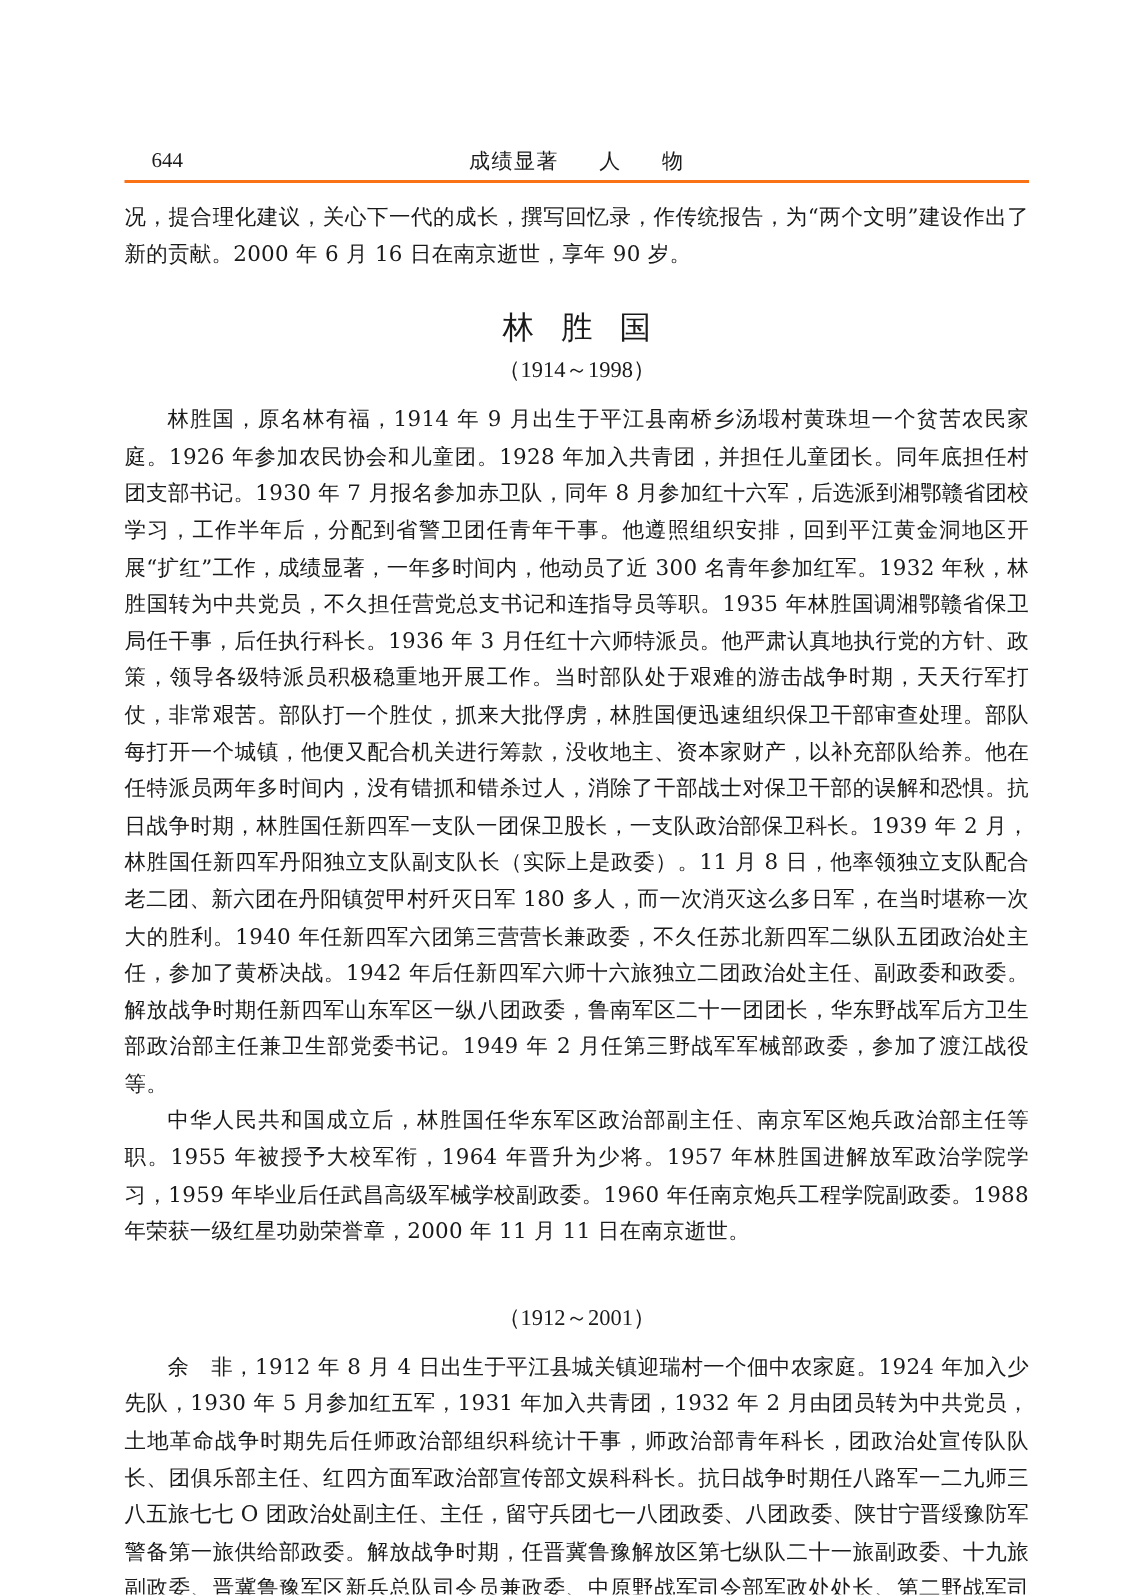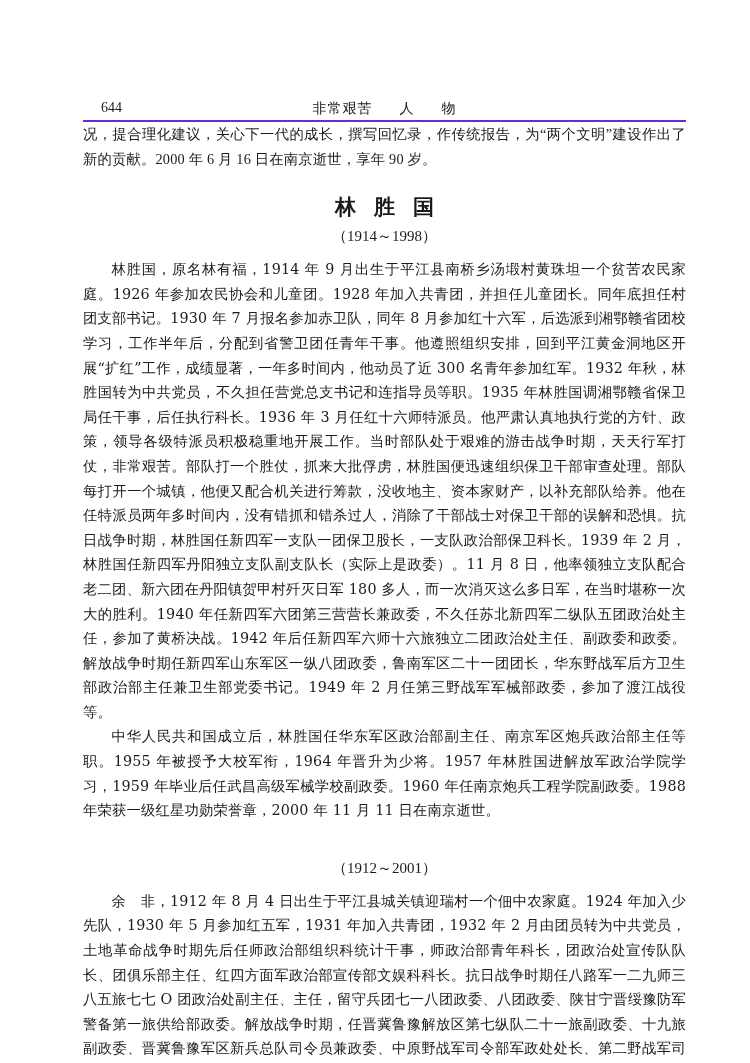--- a/index.html
+++ b/index.html
@@ -17,21 +17,21 @@
     }
     .page {
       position: absolute;
       left: 83px;
       top: 98px;
       width: 603px;
     }
     .running-header {
       position: relative;
       height: 22px;
-      border-bottom: 2px solid #6d28d9;
+      border-bottom: 2px solid #f97316;
       font-size: 14px;
       line-height: 20px;
     }
     .page-number {
       position: absolute;
       left: 18px;
       top: 0;
       font-family: "Liberation Serif", serif;
       font-size: 14px;
     }
@@ -52,27 +52,26 @@
       letter-spacing: 0.2px;
     }
     .para {
       margin: 0;
       text-indent: 2em;
     }
     .para.cont {
       text-indent: 0;
     }
     .first-block {
-      margin-top: 0;
-      font-family: Liberation Serif, serif;
+      margin-top: 11px;
     }
     .bio-heading {
       text-align: center;
       font-family: "DejaVu Sans", "Liberation Sans", sans-serif;
-      font-weight: bold;
+      font-weight: normal;
       font-size: 21px;
       letter-spacing: 18px;
       margin: 0;
       padding-left: 18px;
       line-height: 28px;
     }
     .bio-dates {
       text-align: center;
       font-family: "Liberation Serif", serif;
       font-size: 15px;
@@ -89,21 +88,21 @@
       margin-top: 34px;
     }
   </style>
 </head>
 <body>
 
 <div class="page">
 
   <div class="running-header">
     <span class="page-number">644</span>
-    <span class="header-title">非常艰苦  人  物</span>
+    <span class="header-title">成绩显著  人  物</span>
   </div>
 
   <div class="body-text first-block">
     <p class="para cont">况，提合理化建议，关心下一代的成长，撰写回忆录，作传统报告，为“两个文明”建设作出了新的贡献。2000 年 6 月 16 日在南京逝世，享年 90 岁。</p>
   </div>
 
   <section class="bio first-bio">
     <h2 class="bio-heading">林胜国</h2>
     <div class="bio-dates">（1914～1998）</div>
     <div class="body-text">

